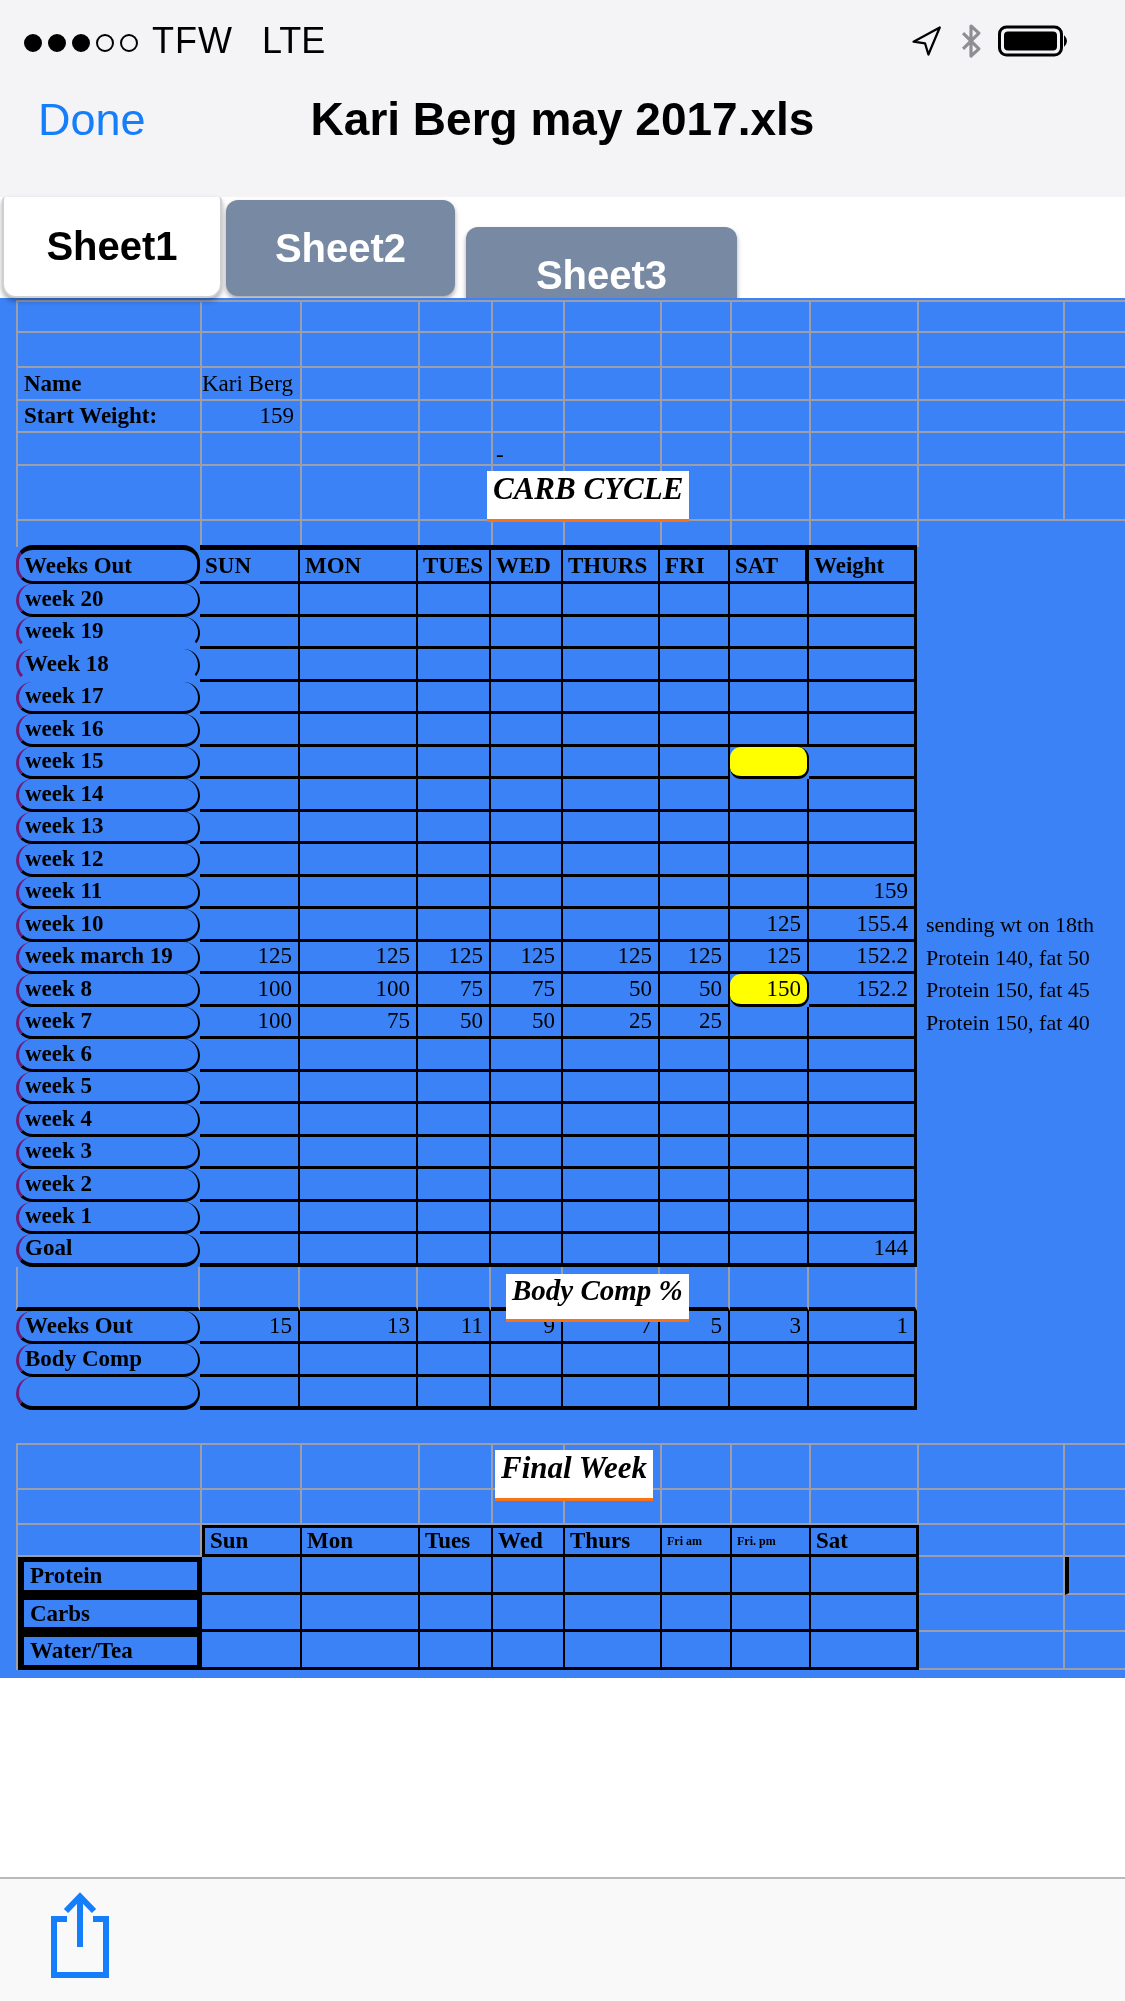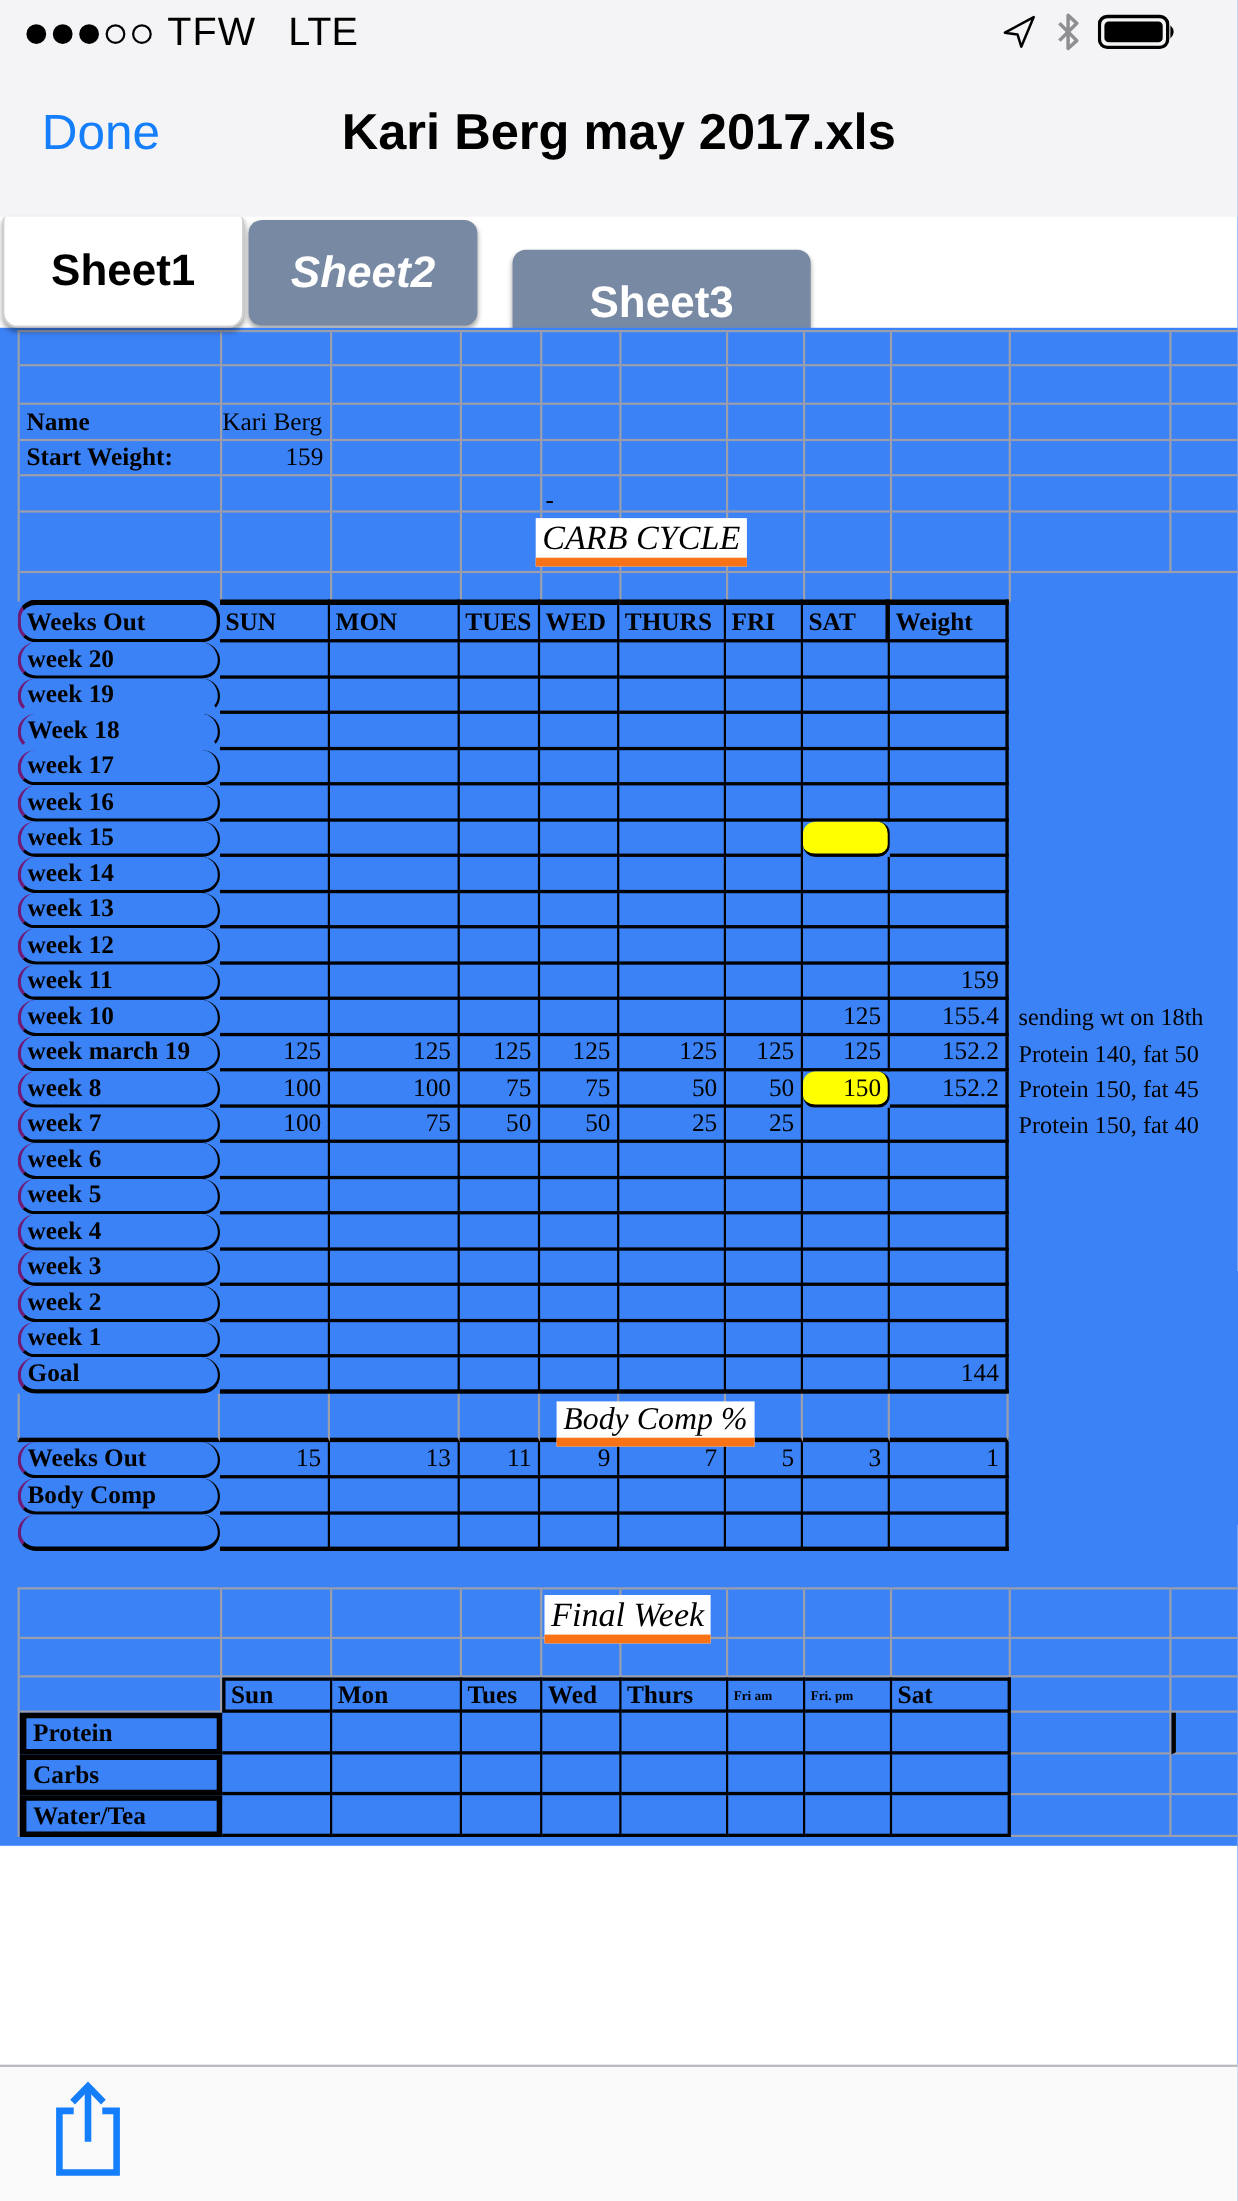--- a/index.html
+++ b/index.html
@@ -10,21 +10,21 @@
     --chrome:#F4F4F6;
     --yl:#FFFF00;
   }
   *{margin:0;padding:0;box-sizing:border-box;}
   html,body{width:1125px;height:2001px;}
   body{position:relative;overflow:hidden;background:#fff;
        font-family:"Liberation Sans","DejaVu Sans",sans-serif;color:#000;}
 
   
   .chrome{position:absolute;left:0;top:0;width:1125px;height:197px;background:var(--chrome);}
-  .statusbar{position:absolute;left:0;top:0;width:1088px;height:60px;}
+  .statusbar{position:absolute;left:0;top:12px;width:1088px;height:60px;}
   .sig{position:absolute;left:24px;top:22px;display:flex;gap:6px;align-items:center;}
   .dot{width:18px;height:18px;border-radius:50%;border:2px solid #000;background:transparent;display:inline-block;}
   .dot.fill{background:#000;}
   .carrier{position:absolute;left:152px;top:8px;font-size:36px;letter-spacing:1px;}
   .network{position:absolute;left:262px;top:8px;font-size:36px;}
   .sbtime{position:absolute;left:0;top:7px;width:100%;text-align:center;font-size:37px;font-weight:600;}
   .sbicons{position:absolute;right:18px;top:10px;display:flex;align-items:center;gap:14px;}
 
   .navbar{position:absolute;left:0;top:60px;width:1125px;height:137px;}
   .done{position:absolute;left:38px;top:34px;font-size:45px;color:var(--blue);background:none;border:none;
@@ -32,21 +32,21 @@
   .doctitle{position:absolute;left:0;top:32px;width:100%;text-align:center;font-size:46px;font-weight:700;}
 
   
   .tab{position:absolute;display:flex;align-items:center;justify-content:center;
        font-size:40px;font-weight:700;border-radius:12px;cursor:pointer;
        box-shadow:0 3px 5px rgba(0,0,0,.35);}
   .tab.inactive{background:var(--tab);color:#fff;top:200px;height:96px;}
   .tab.active{background:#fff;color:#000;top:197px;height:101px;border:2px solid #CFCFD4;
               border-top:none;border-radius:4px 4px 14px 14px;z-index:3;}
   #tab1{left:2px;width:220px;}
-  #tab2{left:226px;width:208px;font-style:italic;}
+  #tab2{left:226px;width:229px;}
   #tab3{left:466px;width:271px;margin-top:27px;}
 
   
   .sheet{position:absolute;left:0;top:298px;width:1125px;height:1380px;background:#3b82f6;
          font-family:"Liberation Serif","DejaVu Serif",serif;font-size:23px;}
   .grid{position:absolute;display:grid;}
   .cellbase{display:flex;align-items:center;overflow:visible;}
 
   
   #top-grid{left:16px;top:2px;border-top:2px solid var(--gl);border-left:2px solid var(--gl);
@@ -86,22 +86,22 @@
       font-weight:700;padding-left:5px;white-space:nowrap;}
   .fh0{border-left:3px solid #000;}
   .sm{font-size:12px;}
   .fl{border:5px solid #000;border-left-width:6px;font-weight:700;padding-left:6px;white-space:nowrap;}
   .fb{border-right:2px solid #000;border-bottom:3px solid #000;}
   .fr{border-right-width:3px;border-right-color:#000;border-right-style:solid;}
   .kb{border-left:4px solid #000;}
 
   
   .sheet-title{position:absolute;background:#fff;white-space:nowrap;z-index:2;
-      font-style:italic;font-weight:400;font-size:31px;padding:0 6px 0 6px;
-      border-bottom:8px solid #f97316;font-family:"Liberation Serif","DejaVu Serif",serif;}
+      font-style:italic;font-weight:700;font-size:31px;padding:0 6px 12px 6px;
+      border-bottom:3px solid #f97316;font-family:"Liberation Serif","DejaVu Serif",serif;}
   #carb-title{left:487px;top:173px;}
   #body-title{left:506px;top:976px;font-size:29px;}
   #final-title{left:495px;top:1152px;}
 
   .dash{align-items:flex-end;padding-left:3px;line-height:.8;}
 
   
   .toolbar{position:absolute;left:0;top:1877px;width:1125px;height:124px;background:#F9F9FA;
            border-top:2px solid #B9B9BD;}
   .sharebtn{position:absolute;left:40px;top:10px;width:80px;height:95px;background:none;border:none;cursor:pointer;}

